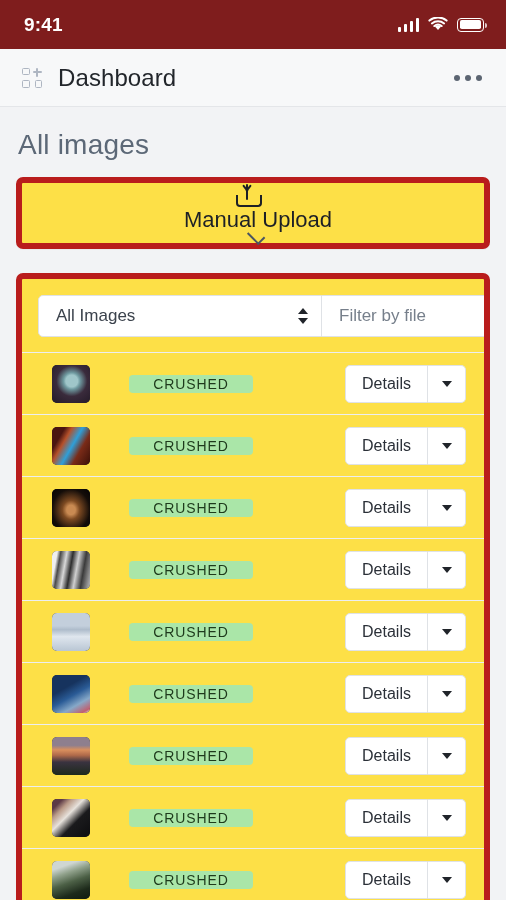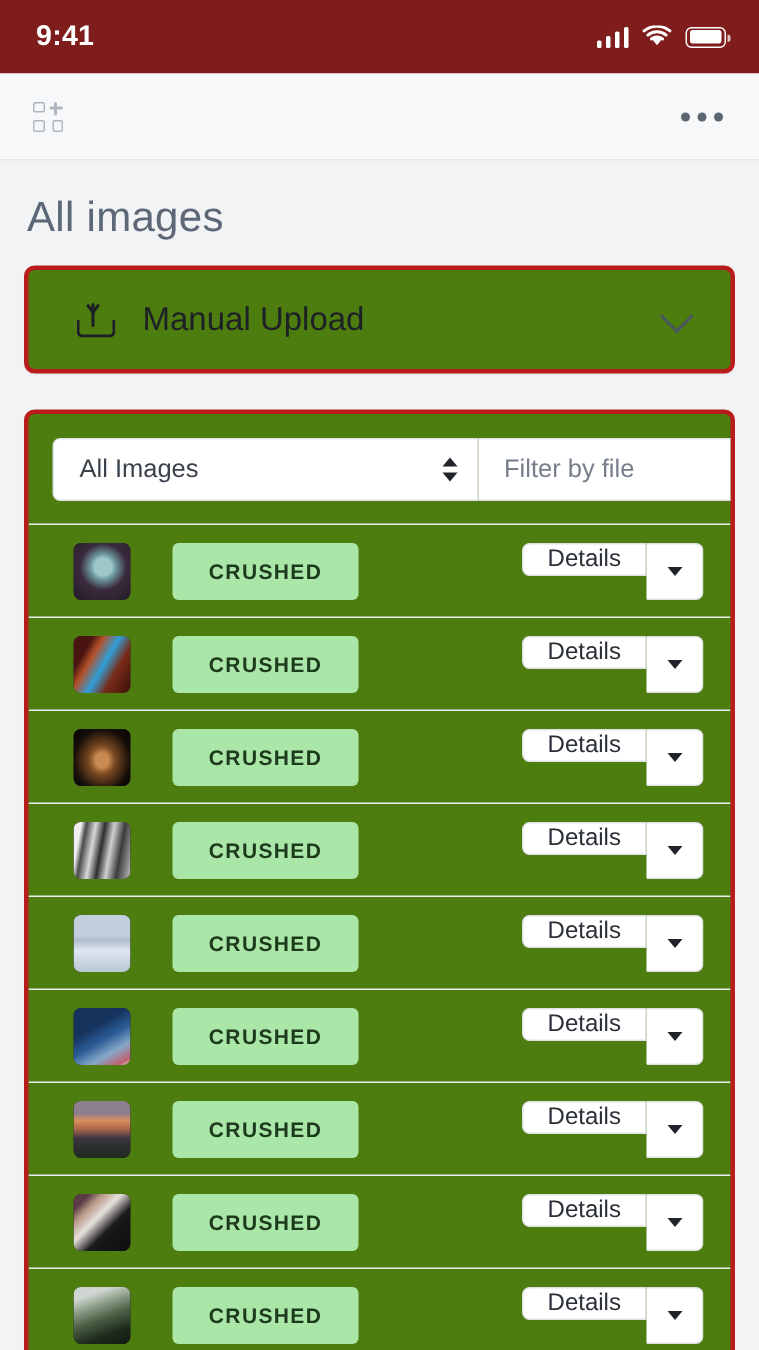--- a/index.html
+++ b/index.html
@@ -142,24 +142,25 @@
 
   .page-title {
     font-size: 28px;
     color: #5c6877;
     font-weight: 400;
     padding: 22px 2px 16px 2px;
     letter-spacing: 0.2px;
   }
 
   .card {
-    background: #4d7c0f;
-    border: 3px solid #b91c1c;
+    background: #fde047;
+    border: 6px solid #b91c1c;
     border-radius: 7px;
     box-shadow: 0 1px 1px rgba(16,22,26,.035);
+    flex-direction: column;
   }
 
   
   .upload {
     display: flex;
     align-items: center;
     height: 72px;
     padding: 0 22px 0 32px;
     margin-bottom: 24px;
     cursor: pointer;
@@ -278,43 +279,43 @@
     border-radius: 5px;
     flex: 0 0 auto;
     margin-left: 14px;
     overflow: hidden;
     position: relative;
     background: #2a2a2a;
   }
   .thumb .g { position: absolute; inset: 0; }
 
   .badge {
-    margin-left: 28px;
+    margin-left: 39px;
     width: 124px;
-    height: 38px;
+    height: 18px;
     border-radius: 4px;
     background: #aae6a8;
     color: #1e3a1c;
     font-size: 14px;
-    font-weight: 700;
+    font-weight: 400;
     letter-spacing: 0.9px;
     display: flex;
     align-items: center;
     justify-content: center;
     flex: 0 0 auto;
   }
   .row-spacer { flex: 1; }
 
   .split {
     display: flex;
     flex: 0 0 auto;
     margin-right: 2px;
   }
   .btn-details {
-    height: 22px;
+    height: 38px;
     min-width: 83px;
     border: 1px solid #dfe2e6;
     border-radius: 5px 0 0 5px;
     background: #ffffff;
     font-family: "Liberation Sans", sans-serif;
     font-size: 16px;
     color: #2b3038;
     padding: 0 14px;
     cursor: pointer;
   }
@@ -363,20 +364,21 @@
     </div>
   </div>
 
   <div class="appbar">
     <span class="dash-icon">
       <b class="tl"></b>
         <s></s>
         <b class="bl"></b>
         <b class="br"></b>
     </span>
+    <span class="appbar-title">Dashboard</span>
     <span class="appbar-spacer"></span>
     <span class="dots">
         <i></i>
         <i></i>
         <i></i>
       </span>
   </div>
 
   <div class="page">
 

